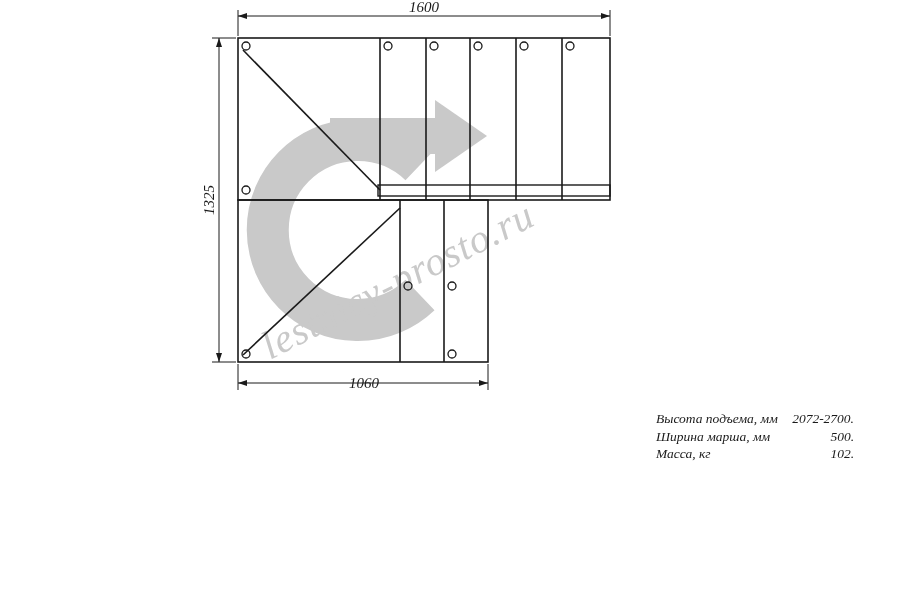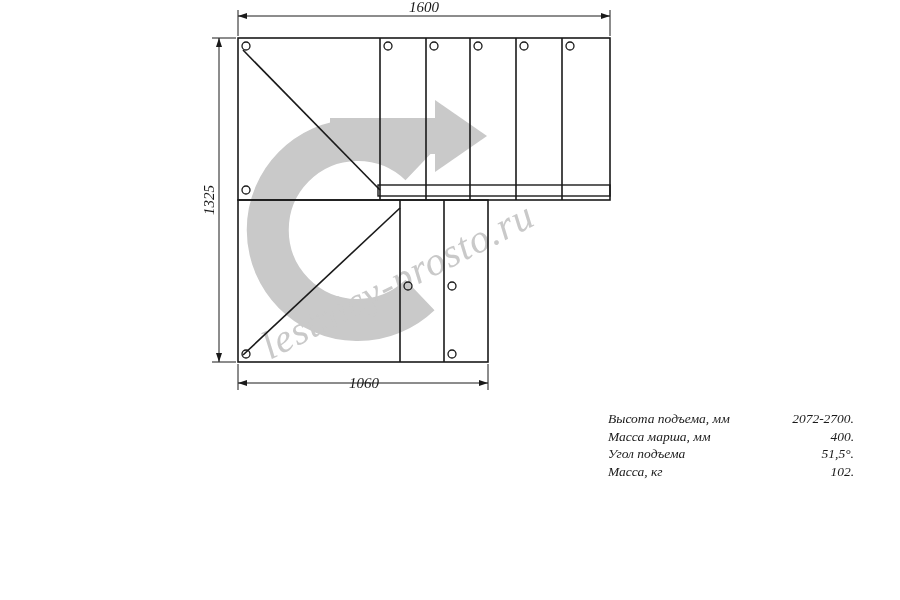--- a/index.html
+++ b/index.html
@@ -39,20 +39,21 @@
   }
   .spec-row {
     display: flex;
     justify-content: space-between;
     align-items: baseline;
     line-height: 17.5px;
     white-space: nowrap;
   }
   .spec-label {
     text-align: right;
+    margin-left: 48px;
   }
   .spec-value {
     text-align: right;
   }
   .dim-text {
     font-family: "Liberation Serif", serif;
     font-style: italic;
     font-size: 15px;
     fill: #1a1a1a;
   }
@@ -146,26 +147,22 @@
 
     <text class="dim-text" x="364" y="388" text-anchor="middle">1060</text>
   </svg>
 
   <div class="spec-table">
     <div class="spec-row">
       <span class="spec-label">Высота подъема, мм</span>
       <span class="spec-value">2072-2700.</span>
     </div>
     <div class="spec-row">
-      <span class="spec-label">Масса марша, мм</span>
-      <span class="spec-value">400.</span>
-    </div>
-    <div class="spec-row">
-      <span class="spec-label">Угол подъема</span>
-      <span class="spec-value">51,5°.</span>
+      <span class="spec-label">Ширина марша, мм</span>
+      <span class="spec-value">500.</span>
     </div>
     <div class="spec-row">
       <span class="spec-label">Масса, кг</span>
       <span class="spec-value">102.</span>
     </div>
   </div>
 
 </div>
 
 </body></html>

